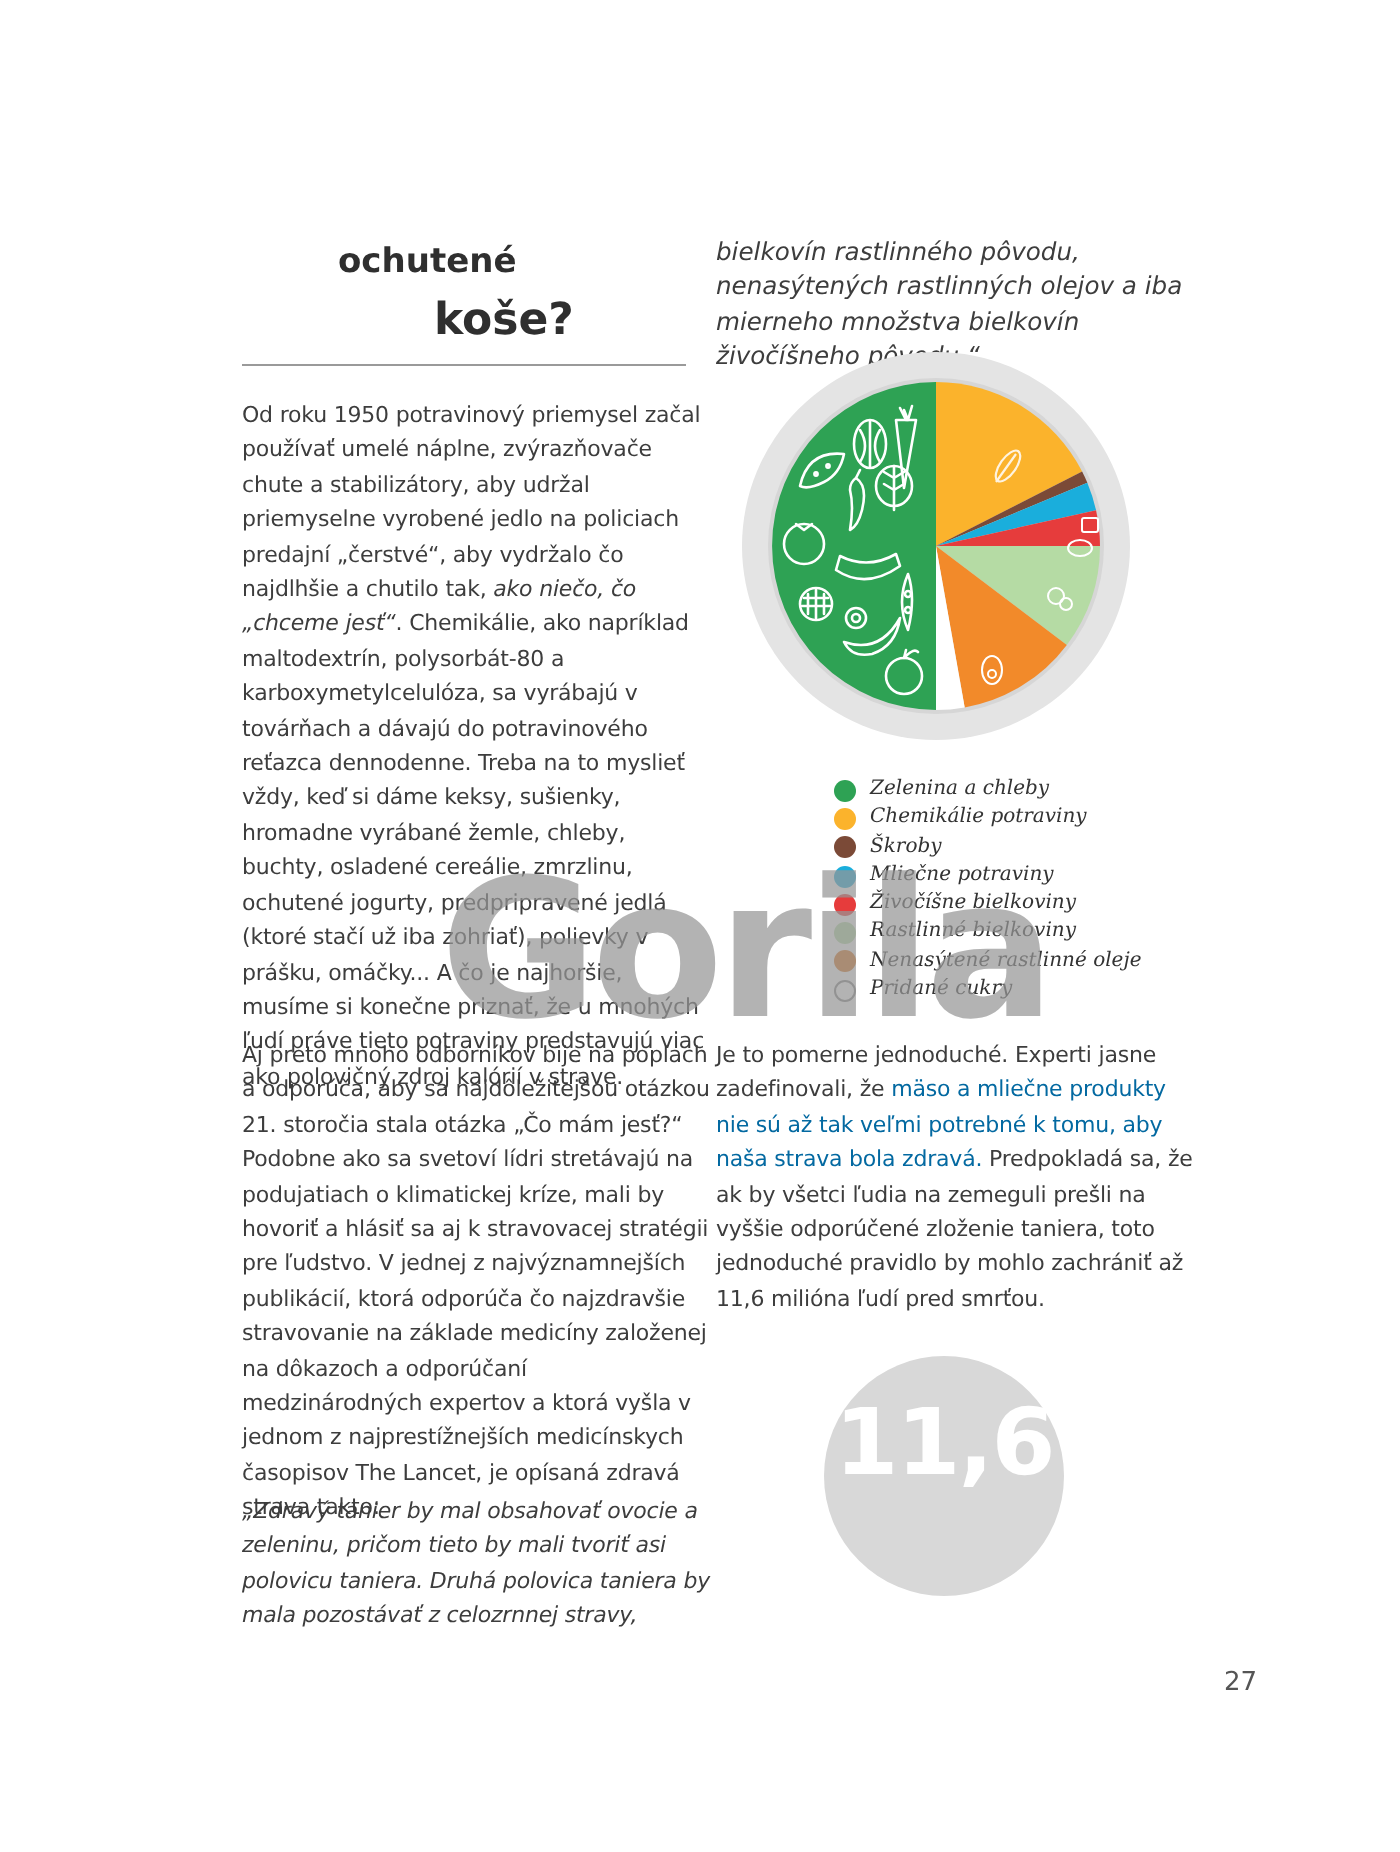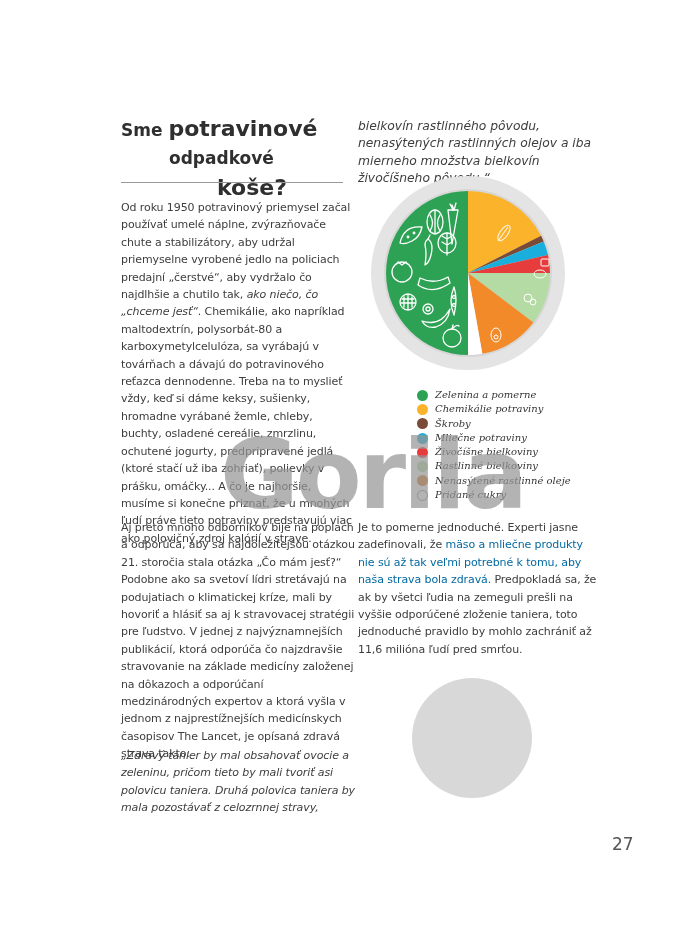--- a/index.html
+++ b/index.html
@@ -20,29 +20,28 @@
   .quote-top { position: absolute; left: 358px; top: 118px; width: 240px; font-size: 12.3px; line-height: 17.4px; font-style: italic; color: #3d3d3d; }
   .col4 { left: 358px; top: 519px; width: 240px; }
   .col4 b { font-weight: normal; color: #0369a1; }
   .plate { position: absolute; left: 370px; top: 175px; width: 196px; height: 196px; }
   .legend { position: absolute; left: 417px; top: 388px; font-family: "DejaVu Serif", serif; font-style: italic; font-size: 10px; line-height: 14.3px; color: #333; }
   .legend .row { display: flex; align-items: center; height: 14.3px; }
   .legend .dot { width: 11px; height: 11px; border-radius: 50%; margin-right: 7px; flex: none; box-sizing: border-box; }
   .bubble { position: absolute; left: 412px; top: 678px; width: 120px; height: 120px; border-radius: 50%; background: #d8d8d8; text-align: center; color: #ffffff; }
   .bubble .num { position: absolute; left: 0; right: 0; top: 18px; font-size: 46px; font-weight: bold; line-height: 50px; letter-spacing: -1px; }
   .bubble .unit { position: absolute; left: 0; right: 0; top: 74px; font-size: 18px; font-weight: bold; line-height: 22px; }
-  .page-num { position: absolute; left: 612px; top: 834px; font-size: 17px; color: #555; }
+  .page-num { position: absolute; left: 612px; top: 834px; font-size: 13px; color: #555; }
   .watermark { position: absolute; left: 220px; top: 420px; font-family: "DejaVu Sans", sans-serif; font-weight: bold; font-size: 96px; line-height: 110px; color: rgba(150,150,150,0.72); letter-spacing: -3px; pointer-events: none; }
 </style>
 </head>
 <body>
 
 <div class="title">
-  <span class="l1"><span class="small">Sme </span><span class="big">potravinové</span></span>
-  <span class="l2"><span class="small">odpadkové </span><span class="big">koše?</span></span>
+  <span class="l2"><span class="small">ochutené </span><span class="big">koše?</span></span>
 </div>
 <div class="rule"></div>
 
 <div class="col col1">
   <p><span>Od roku 1950 potravinový priemysel začal používať umelé náplne, zvýrazňovače chute a stabilizátory, aby udržal priemyselne vyrobené jedlo na policiach predajní „čerstvé“, aby vydržalo čo najdlhšie a chutilo tak, </span><i>ako niečo, čo „chceme jesť“</i><span>. Chemikálie, ako napríklad maltodextrín, polysorbát-80 a karboxymetylcelulóza, sa vyrábajú v továrňach a dávajú do potravinového reťazca dennodenne. Treba na to myslieť vždy, keď si dáme keksy, sušienky, hromadne vyrábané žemle, chleby, buchty, osladené cereálie, zmrzlinu, ochutené jogurty, predpripravené jedlá (ktoré stačí už iba zohriať), polievky v prášku, omáčky... A čo je najhoršie, musíme si konečne priznať, že u mnohých ľudí práve tieto potraviny predstavujú viac ako polovičný zdroj kalórií v strave.</span></p>
 </div>
 
 <div class="col col2">
   <p>Aj preto mnoho odborníkov bije na poplach a odporúča, aby sa najdôležitejšou otázkou 21. storočia stala otázka „Čo mám jesť?“ Podobne ako sa svetoví lídri stretávajú na podujatiach o klimatickej kríze, mali by hovoriť a hlásiť sa aj k stravovacej stratégii pre ľudstvo. V jednej z najvýznamnejších publikácií, ktorá odporúča čo najzdravšie stravovanie na základe medicíny založenej na dôkazoch a odporúčaní medzinárodných expertov a ktorá vyšla v jednom z najprestížnejších medicínskych časopisov The Lancet, je opísaná zdravá strava takto:</p>
 </div>
@@ -134,21 +133,21 @@
     </g>
   <g fill="none" stroke="#ffffff" stroke-width="1">
       <ellipse cx="126" cy="160" rx="5" ry="7"></ellipse>
       <circle cx="126" cy="162" r="2"></circle>
     </g>
 </svg>
 
 <div class="legend">
   <div class="row">
       <span class="dot" style="background:#2ea254"></span>
-      <span>Zelenina a pomerne</span>
+      <span>Zelenina a chleby</span>
     </div>
   <div class="row">
       <span class="dot" style="background:#fbb32c"></span>
       <span>Chemikálie potraviny</span>
     </div>
   <div class="row">
       <span class="dot" style="background:#7b4a37"></span>
       <span>Škroby</span>
     </div>
   <div class="row">
@@ -171,17 +170,18 @@
       <span class="dot" style="background:#ffffff;border:1px solid #888"></span>
       <span>Pridané cukry</span>
     </div>
 </div>
 
 <div class="col col4">
   <p><span>Je to pomerne jednoduché. Experti jasne zadefinovali, že </span><b>mäso a mliečne produkty nie sú až tak veľmi potrebné k tomu, aby naša strava bola zdravá.</b><span> Predpokladá sa, že ak by všetci ľudia na zemeguli prešli na vyššie odporúčené zloženie taniera, toto jednoduché pravidlo by mohlo zachrániť až 11,6 milióna ľudí pred smrťou.</span></p>
 </div>
 
 <div class="bubble">
+  <div class="num">11,6</div>
 </div>
 
 <div class="watermark">Gorila</div>
 
 <div class="page-num">27</div>
 
 </body></html>

